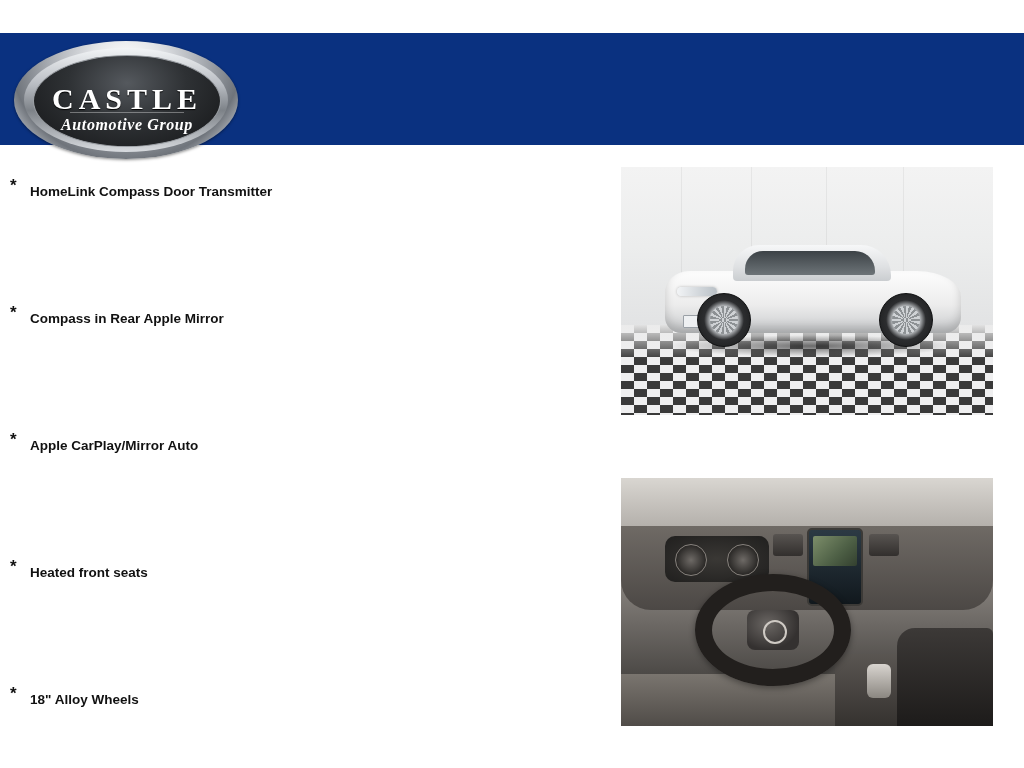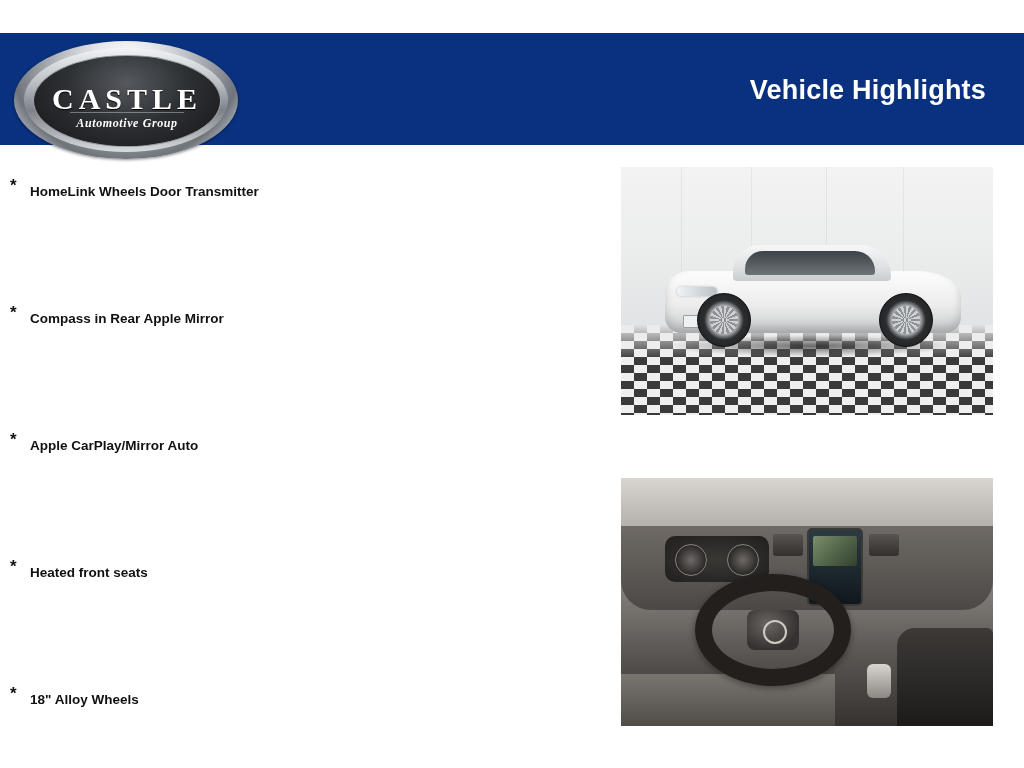--- a/index.html
+++ b/index.html
@@ -93,21 +93,21 @@
   }
   .logo-sub {
     position: absolute;
     left: 0;
     right: 0;
     top: 60px;
     text-align: center;
     color: #ffffff;
     font-family: "Liberation Serif", serif;
     font-style: italic;
-    font-size: 12px;
+    font-size: 16px;
     font-weight: bold;
     letter-spacing: 0.6px;
   }
   .logo-bar {
     position: absolute;
     left: 36px;
     right: 36px;
     top: 56px;
     height: 1px;
     background: rgba(255,255,255,0.35);
@@ -335,28 +335,27 @@
   <div class="header">
     <div class="logo">
       <div class="logo-outer"></div>
       <div class="logo-ring"></div>
       <div class="logo-inner">
         <div class="logo-castle">CASTLE</div>
         <div class="logo-bar"></div>
         <div class="logo-sub">Automotive Group</div>
       </div>
     </div>
-    <div class="header-title">Vehicle Highlights</div>
   </div>
 
   <div class="features">
 
     <div class="feature-row">
       <span class="bullet">*</span>
-      <span class="feature-label">HomeLink Wheels Door Transmitter</span>
+      <span class="feature-label">HomeLink Compass Door Transmitter</span>
     </div>
 
     <div class="feature-row">
       <span class="bullet">*</span>
       <span class="feature-label">Compass in Rear Apple Mirror</span>
     </div>
 
     <div class="feature-row">
       <span class="bullet">*</span>
       <span class="feature-label">Apple CarPlay/Mirror Auto</span>

